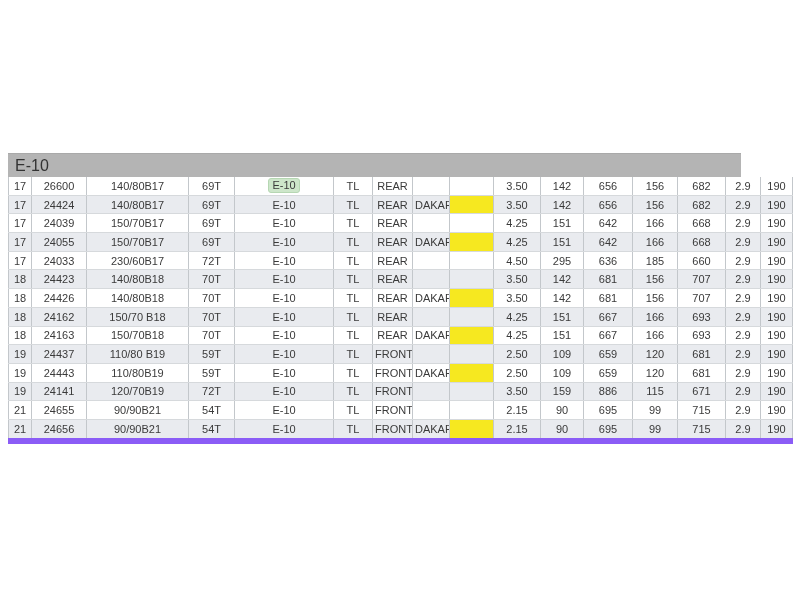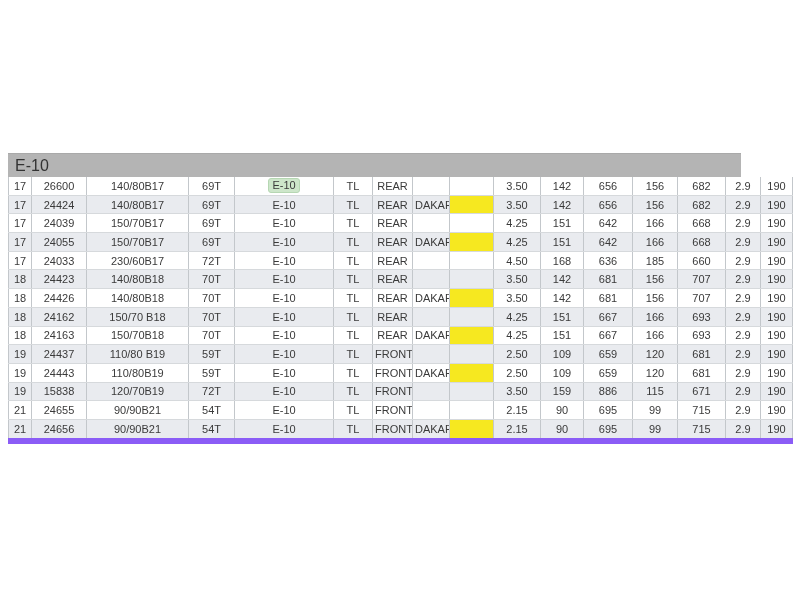--- a/index.html
+++ b/index.html
@@ -160,21 +160,21 @@
           <td>17</td>
           <td>24033</td>
           <td>230/60B17</td>
           <td>72T</td>
           <td>E-10</td>
           <td>TL</td>
           <td>REAR</td>
           <td></td>
           <td></td>
           <td>4.50</td>
-          <td>168</td>
+          <td>295</td>
           <td>636</td>
           <td>185</td>
           <td>660</td>
           <td>2.9</td>
           <td>190</td>
         </tr>
         <tr>
           <td>18</td>
           <td>24423</td>
           <td>140/80B18</td>
@@ -277,21 +277,21 @@
           <td>2.50</td>
           <td>109</td>
           <td>659</td>
           <td>120</td>
           <td>681</td>
           <td>2.9</td>
           <td>190</td>
         </tr>
         <tr>
           <td>19</td>
-          <td>15838</td>
+          <td>24141</td>
           <td>120/70B19</td>
           <td>72T</td>
           <td>E-10</td>
           <td>TL</td>
           <td>FRONT</td>
           <td></td>
           <td></td>
           <td>3.50</td>
           <td>159</td>
           <td>886</td>

